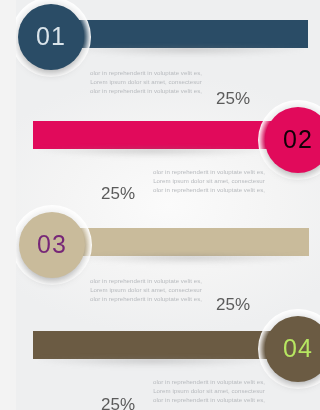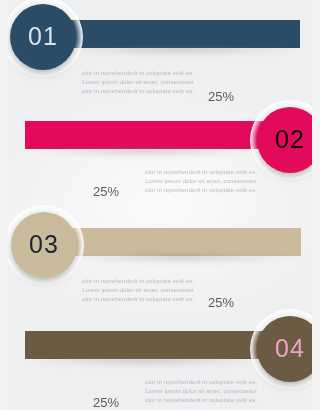--- a/index.html
+++ b/index.html
@@ -10,21 +10,21 @@
     width: 320px;
     height: 410px;
     overflow: hidden;
     background: #f3f3f3;
     font-family: "Liberation Sans", sans-serif;
     position: relative;
   }
 
   #stage {
     position: absolute;
-    left: 8px; top: 0;
+    left: 16px; top: 0;
     width: 304px;
     height: 410px;
     background:
       radial-gradient(ellipse 200px 130px at 50% 50%, #fbfbfb 0%, #f4f4f4 55%, #eeeff0 100%);
     overflow: hidden;
   }
 
   
   .section {
     position: absolute;
@@ -77,39 +77,39 @@
     font-size: 25px;
     font-weight: 300;
     letter-spacing: 1px;
     color: #f6f2e6;
     opacity: 0.92;
     line-height: 1;
     transform: translateY(-1px);
   }
   .circle.c-blue .num { color: #e9f1f6; }
   .circle.c-pink .num { color: #000000; }
-  .circle.c-tan  .num { color: #0f172a; }
-  .circle.c-brown .num { color: #f9a8d4; }
+  .circle.c-tan  .num { color: #701a75; }
+  .circle.c-brown .num { color: #bef264; }
 
   
   .copy {
     position: absolute;
     width: 150px;
     font-size: 6.1px;
     line-height: 9.2px;
     color: #b7babe;
     letter-spacing: 0.05px;
     text-align: center;
     white-space: nowrap;
   }
   .copy div { white-space: nowrap; }
 
   .pct {
     position: absolute;
-    font-size: 13px;
+    font-size: 17px;
     font-weight: 400;
     color: #5b5b5b;
     letter-spacing: 0px;
     line-height: 1;
   }
 
   
   
   #sec1 { top: 2px; }
   #sec1 .circle-glow { left: -5px; top: -5px; }

